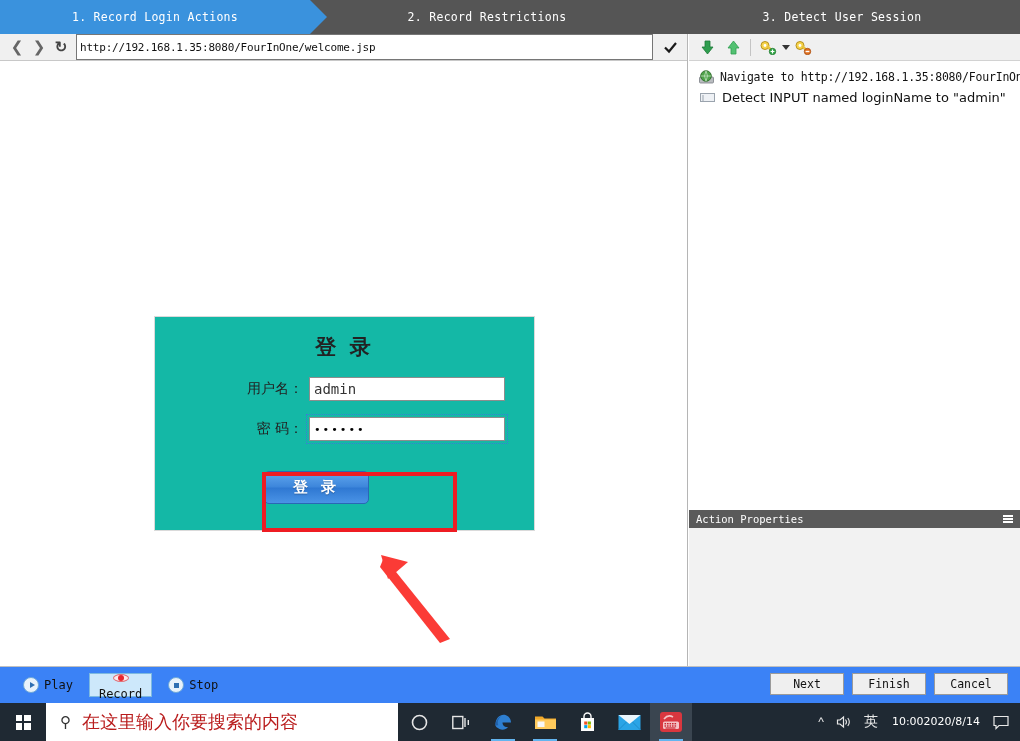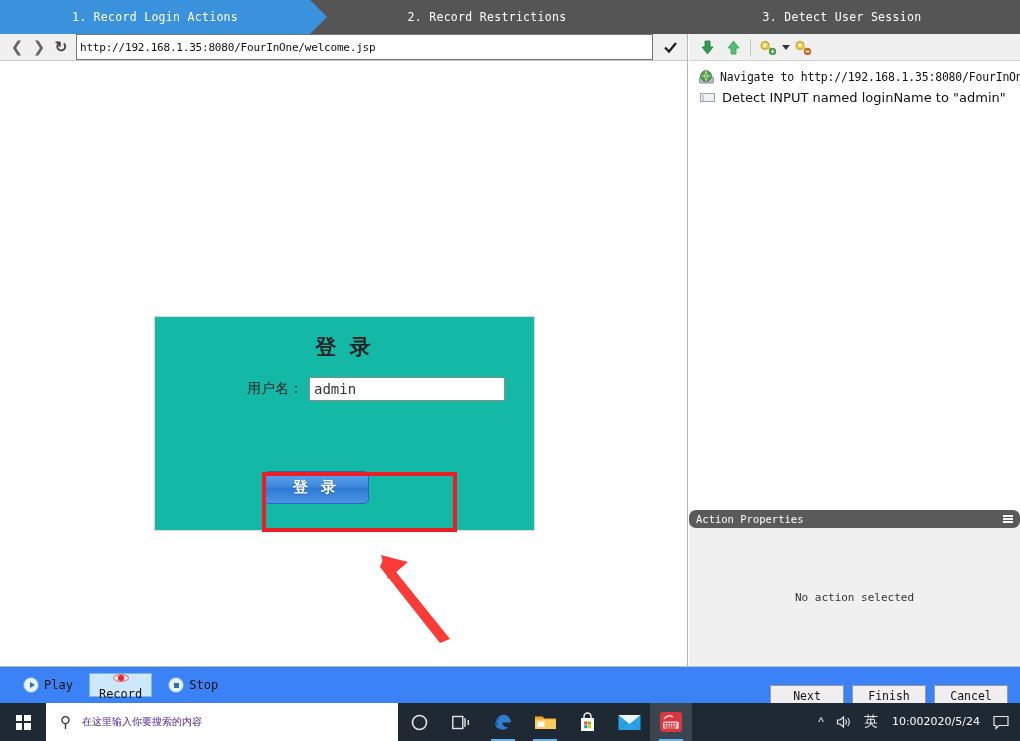--- a/index.html
+++ b/index.html
@@ -68,54 +68,54 @@
   .caret{width:0;height:0;border-left:4px solid transparent;border-right:4px solid transparent;
          border-top:5px solid #333;margin-left:1px;}
   .actionlist{height:450px;background:#ffffff;padding-top:5px;box-sizing:border-box;}
   .arow{display:flex;align-items:center;height:21px;padding-left:10px;}
   .arow .aicon{width:17px;height:15px;display:flex;align-items:center;justify-content:center;margin-right:6px;}
   .arow .atext{font-family:"DejaVu Sans Mono",monospace;font-size:11.5px;color:#111;white-space:nowrap;letter-spacing:-0.2px;}
   .arow.row2 .atext{font-family:"DejaVu Sans",sans-serif;font-size:13px;letter-spacing:0;}
 
   .props{position:absolute;left:0;top:476px;width:331px;height:156px;}
   .props-head{height:18px;background:#5a5a5a;color:#fff;display:flex;align-items:center;justify-content:space-between;
-              padding:0 7px;font-family:"DejaVu Sans Mono",monospace;font-size:10.5px;box-sizing:border-box;border-radius:7px;}
+              padding:0 7px;font-family:"DejaVu Sans Mono",monospace;font-size:10.5px;box-sizing:border-box;}
   .hamb{display:flex;flex-direction:column;gap:1.5px;}
   .hamb span{display:block;width:10px;height:1.5px;background:#fff;}
   .props-body{height:138px;background:#f0f0f0;display:flex;align-items:center;justify-content:center;}
   .props-body .msg{font-family:"DejaVu Sans Mono",monospace;font-size:11px;color:#333;}
 
   
   .bottom{position:absolute;left:0;top:666px;width:1020px;height:37px;background:#3b82f6;
           border-top:1px solid #c0c0c0;box-sizing:border-box;}
   .modebtns{position:absolute;left:13px;top:6px;display:flex;align-items:center;gap:6px;}
   .modebtn{display:flex;align-items:center;gap:5px;height:24px;padding:0 9px;box-sizing:border-box;
            font-family:"DejaVu Sans Mono",monospace;font-size:12px;color:#111;border:1px solid transparent;}
   .modebtn.active{background:#cde8fb;border:1px solid #7cb9e0;flex-direction:column;}
   .circ{width:14px;height:14px;border-radius:50%;display:flex;align-items:center;justify-content:center;}
   .circ.play{background:#e8f2fb;border:1px solid #6ea8d8;}
   .circ.play:after{content:"";width:0;height:0;border-top:3px solid transparent;border-bottom:3px solid transparent;
                    border-left:5px solid #2f6fb2;margin-left:2px;}
   .circ.rec{background:#fde9ea;border:1px solid #e06a72;}
   .circ.rec:after{content:"";width:6px;height:6px;border-radius:50%;background:#e8252f;}
   .circ.stop{background:#e8f2fb;border:1px solid #6ea8d8;}
   .circ.stop:after{content:"";width:5px;height:5px;background:#2f6fb2;}
-  .wizbtns{position:absolute;right:12px;top:18px;display:flex;gap:8px;}
+  .wizbtns{position:absolute;right:12px;top:6px;display:flex;gap:8px;}
   .wizbtn{width:74px;height:22px;background:#efefef;border:1px solid #9a9a9a;
           font-family:"DejaVu Sans Mono",monospace;font-size:11.5px;color:#111;
           display:flex;align-items:center;justify-content:center;box-sizing:border-box;}
 
   
   .taskbar{position:absolute;left:0;top:703px;width:1020px;height:38px;background:#1f2933;display:flex;align-items:center;}
   .startbtn{width:46px;height:38px;display:flex;align-items:center;justify-content:center;}
   .winlogo{width:15px;height:15px;display:grid;grid-template-columns:1fr 1fr;grid-template-rows:1fr 1fr;gap:1.5px;}
   .winlogo i{display:block;background:#ffffff;}
   .searchbox{width:352px;height:38px;background:#ffffff;display:flex;align-items:center;padding-left:14px;box-sizing:border-box;}
   .searchbox .sq{font-size:15px;color:#333;margin-right:11px;}
-  .searchbox .sp{font-size:10px;color:#4c1d95;font-family:"DejaVu Sans",sans-serif;}
+  .searchbox .sp{font-size:18px;color:#b91c1c;font-family:"DejaVu Sans",sans-serif;}
   .tasks{display:flex;align-items:center;height:38px;}
   .ticon{width:42px;height:38px;display:flex;align-items:center;justify-content:center;position:relative;}
   .ticon.open:after{content:"";position:absolute;bottom:0;left:9px;width:24px;height:2px;background:#63b5f0;}
   .ticon.activeapp{background:#3a4550;}
   .tray{margin-left:auto;display:flex;align-items:center;height:38px;color:#fff;padding-right:6px;}
   .tray .ti{padding:0 6px;font-size:12px;color:#e8e8e8;display:flex;align-items:center;}
   .clock{display:flex;flex-direction:row;align-items:center;justify-content:center;line-height:1.25;
          font-size:11px;color:#fff;padding:0 8px;font-family:"DejaVu Sans",sans-serif;}
   .notif{width:26px;height:38px;display:flex;align-items:center;justify-content:center;}
 </style>
@@ -156,20 +156,26 @@
       <div class="loginbox">
         <div class="login-title">登 录</div>
 
         <div class="frow">
           <div class="lbl">用户名：</div>
           <div class="finput">
             <span>admin</span>
           </div>
         </div>
 
+        <div class="frow">
+          <div class="lbl">密  码：</div>
+          <div class="finput pw">
+            <span class="dots">••••••</span>
+          </div>
+        </div>
 
         <div class="btn-wrap">
           <div class="login-btn">登 录</div>
         </div>
       </div>
 
       <div class="redbox"></div>
 
       <svg class="arrow" viewBox="0 0 95 90">
         <defs></defs>
@@ -239,23 +245,20 @@
     </div>
 
     <div class="props">
       <div class="props-head">
         <span>Action Properties</span>
         <span class="hamb">
             <span></span>
             <span></span>
             <span></span>
           </span>
-      </div>
-      <div class="props-body">
-        <span class="msg">No action selected</span>
       </div>
     </div>
   </div>
 
   <div class="bottom">
     <div class="modebtns">
       <div class="modebtn">
         <span class="circ play"></span>
         <span>Play</span>
       </div>
@@ -355,21 +358,21 @@
       <div class="ti">^</div>
       <div class="ti">
         <svg width="16" height="14" viewBox="0 0 16 14">
           <path d="M1.5 5 H4 L7.5 2 V12 L4 9 H1.5 Z" fill="none" stroke="#e8e8e8" stroke-width="1.2"></path>
           <path d="M9.5 4.5 q2 2.5 0 5 M11.8 3 q3 4 0 8" stroke="#e8e8e8" stroke-width="1.1" fill="none"></path>
         </svg>
       </div>
       <div class="ti" style="font-size:14px;">英</div>
       <div class="clock">
         <span>10:00</span>
-        <span>2020/5/24</span>
+        <span>2020/8/14</span>
       </div>
       <div class="notif">
         <svg width="16" height="15" viewBox="0 0 16 15">
           <path d="M1 1.5 H15 V10.5 H6 L3 13.5 V10.5 H1 Z" fill="none" stroke="#e8e8e8" stroke-width="1.2"></path>
         </svg>
       </div>
     </div>
   </div>
 
 </div>

